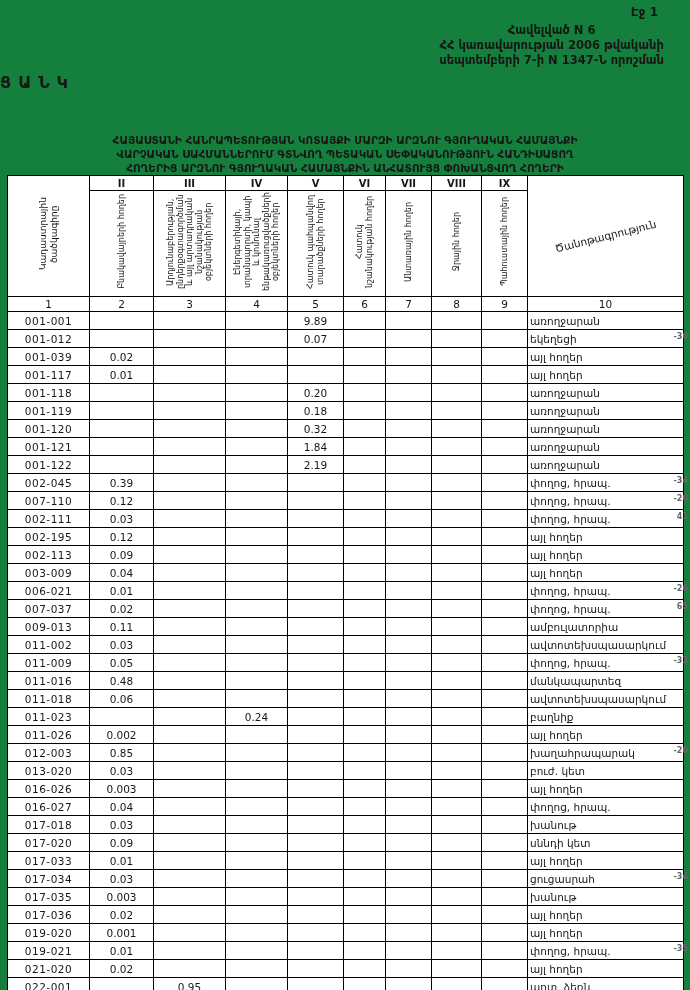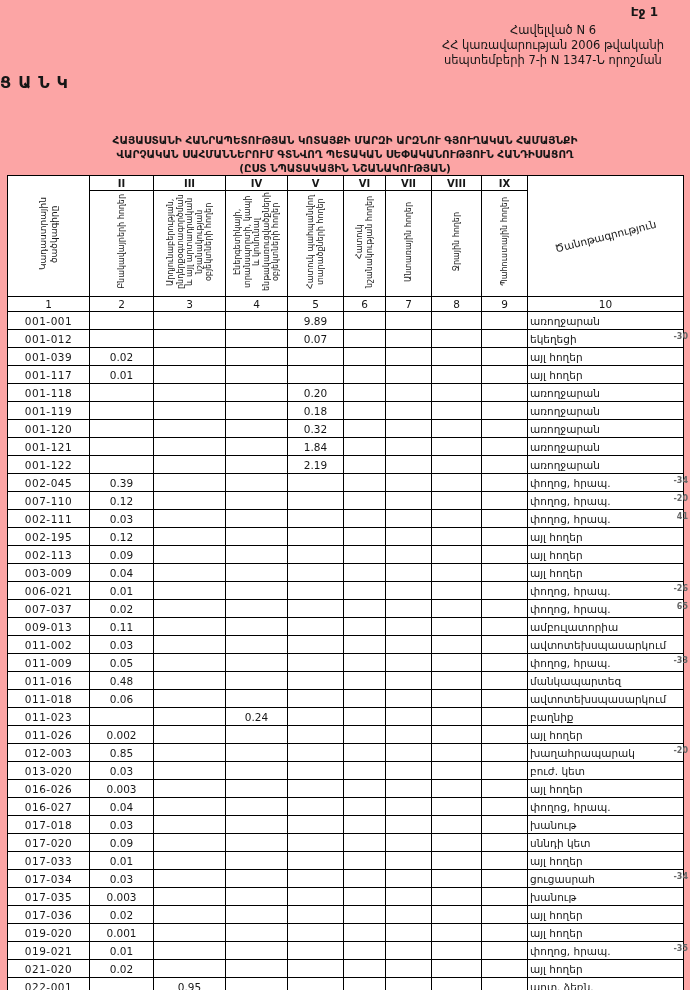--- a/index.html
+++ b/index.html
@@ -1,22 +1,22 @@
 <!DOCTYPE html>
 <html><head>
 <meta charset="utf-8">
 <style>
   html,body { margin:0; padding:0; background:#9a9a9a; }
   .page {
-    width:690px; height:990px; margin:0 auto; background:#fca5a5;
+    width:690px; height:990px; margin:0 auto; background:#15803d;
     position:relative; overflow:hidden; color:#161616;
     font-family:"DejaVu Sans", sans-serif;
   }
   .page-label { position:absolute; top:5px; right:32px; font-size:12px; font-weight:bold; }
-  .appendix { position:absolute; top:23px; right:26px; text-align:center; font-size:11.5px; font-weight:normal; line-height:1.3; }
+  .appendix { position:absolute; top:23px; right:26px; text-align:center; font-size:11.5px; font-weight:bold; line-height:1.3; }
   .list-title { position:absolute; top:73px; left:0; right:0; font-size:16px; font-weight:bold; letter-spacing:7px; }
   .subtitle { position:absolute; top:101px; left:14px; right:14px; text-align:center; font-size:10.5px; font-weight:bold; line-height:1.35;margin-top:32px; }
 
   table.land { border-collapse:collapse; table-layout:fixed; position:absolute; top:175px; left:7px; background:#fff; }
   table.land th, table.land td { border:1px solid #000; padding:0 2px; font-weight:normal; }
   .roman-row th.roman { height:14px; font-size:10px; font-weight:bold; text-align:center; }
   .vhead-row th { height:105px; }
   .vh-cell { vertical-align:middle; text-align:center; padding:1px; overflow:hidden; }
   .vtext {
     writing-mode:vertical-rl; transform:rotate(180deg); display:inline-block;
@@ -42,20 +42,21 @@
     <div>Հավելված N 6</div>
     <div>ՀՀ կառավարության 2006 թվականի</div>
     <div>սեպտեմբերի 7-ի  N 1347-Ն որոշման</div>
   </div>
 
   <div class="list-title">ՑԱՆԿ</div>
 
   <div class="subtitle">
     <div>ՀԱՅԱՍՏԱՆԻ ՀԱՆՐԱՊԵՏՈՒԹՅԱՆ ԿՈՏԱՅՔԻ ՄԱՐԶԻ ԱՐԶՆՈՒ ԳՅՈՒՂԱԿԱՆ ՀԱՄԱՅՆՔԻ</div>
     <div>ՎԱՐՉԱԿԱՆ ՍԱՀՄԱՆՆԵՐՈՒՄ ԳՏՆՎՈՂ ՊԵՏԱԿԱՆ ՍԵՓԱԿԱՆՈՒԹՅՈՒՆ ՀԱՆԴԻՍԱՑՈՂ</div>
+    <div>ՀՈՂԵՐԻՑ ԱՐԶՆՈՒ ԳՅՈՒՂԱԿԱՆ ՀԱՄԱՅՆՔԻՆ ԱՆՀԱՏՈՒՅՑ ՓՈԽԱՆՑՎՈՂ ՀՈՂԵՐԻ</div>
     <div>(ԸՍՏ ՆՊԱՏԱԿԱՅԻՆ ՆՇԱՆԱԿՈՒԹՅԱՆ)</div>
   </div>
 
   <table class="land">
       <colgroup>
         <col style="width: 82px;">
         <col style="width: 64px;">
         <col style="width: 72px;">
         <col style="width: 62px;">
         <col style="width: 56px;">

